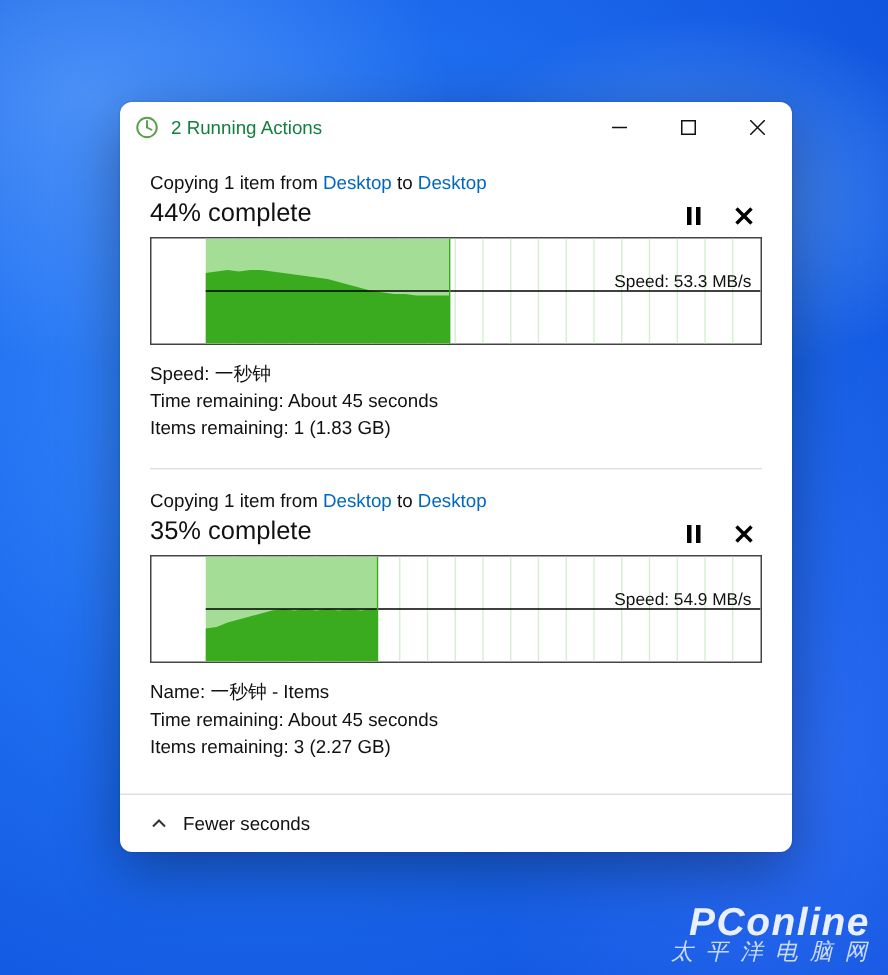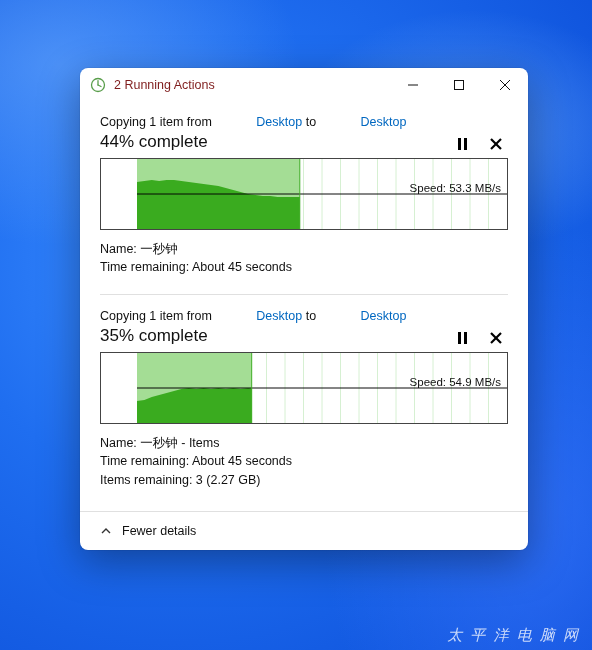--- a/index.html
+++ b/index.html
@@ -36,36 +36,36 @@
   }
   .titlebar {
     display: flex; align-items: center;
     height: 34px;
     padding-left: 10px;
   }
   .titlebar .app-icon {
     width: 16px; height: 16px; margin-right: 8px;
     display: inline-flex; align-items: center; justify-content: center;
   }
-  .titlebar .title { font-size: 12.5px; color: #7f1d1d; }
+  .titlebar .title { font-size: 12.5px; color: #15803d; }
   .window-controls { margin-left: auto; display: flex; }
   .win-btn {
     width: 46px; height: 34px;
     display: flex; align-items: center; justify-content: center;
     color: #111; font-size: 10px;
     cursor: pointer;
   }
 
   .body { padding: 6px 20px 4px 20px; }
 
   .action { padding: 6px 0 18px 0; border-top: 1px solid transparent; }
   .action + .action { border-top: 1px solid #e0e0e0; padding-top: 14px; }
 
   .desc { font-size: 12.5px; color: #111; margin-bottom: 3px; }
-  .desc .link { color: #0067c0; cursor: pointer; margin-left: 41px; }
+  .desc .link { color: #0067c0; cursor: pointer; }
 
   .row-complete { display: flex; align-items: flex-end; }
   .complete { font-size: 17px; color: #111; font-weight: 400; }
   .ctrl-group { margin-left: auto; display: flex; gap: 18px; align-items: center; padding-right: 4px; }
   .ctrl { width: 16px; height: 16px; display: flex; align-items: center; justify-content: center; cursor: pointer; color: #000; }
 
   .chart-wrap {
     margin-top: 6px;
     border: 1px solid #444;
     position: relative;
@@ -178,22 +178,23 @@
 
           <path d="M0,23 L8,22 L16,21 L24,22 L32,21 L40,21 L48,22 L56,23 L64,24 L72,25 L80,26 L88,27 L96,29 L104,31 L112,33 L120,35 L128,36 L136,37 L144,37 L152,38 L160,38 L168,38 L176,38 L176,70 L0,70 Z" fill="#3aab1f"></path>
 
           <line x1="0" y1="35" x2="400" y2="35" stroke="#000" stroke-width="1"></line>
 
           <line x1="176" y1="0" x2="176" y2="70" stroke="#3aab1f" stroke-width="1"></line>
         </svg>
         <div class="speed-label">Speed: 53.3 MB/s</div>
       </div>
       <div class="details">
-        <div>Name: 一秒钟</div>
+        <div>Speed: 一秒钟</div>
         <div>Time remaining:  About 45 seconds</div>
+        <div>Items remaining:  1 (1.83 GB)</div>
       </div>
     </div>
 
     <div class="action">
       <div class="desc">
         <span>Copying 1 item from </span><span class="link">Desktop</span><span> to </span><span class="link">Desktop</span>
       </div>
       <div class="row-complete">
         <div class="complete">35% complete</div>
         <div class="ctrl-group">
@@ -249,19 +250,20 @@
     </div>
 
   </div>
 
   <div class="footer">
     <span class="chevron">
       <svg width="12" height="12" viewBox="0 0 12 12">
           <polyline points="2,8 6,4 10,8" fill="none" stroke="#333" stroke-width="1.4"></polyline>
         </svg>
     </span>
-    <span>Fewer details</span>
+    <span>Fewer seconds</span>
   </div>
 </div>
 
 <div class="watermark">
+  <div class="big">PConline</div>
   <div class="small">太 平 洋 电 脑 网</div>
 </div>
 
 </body></html>

